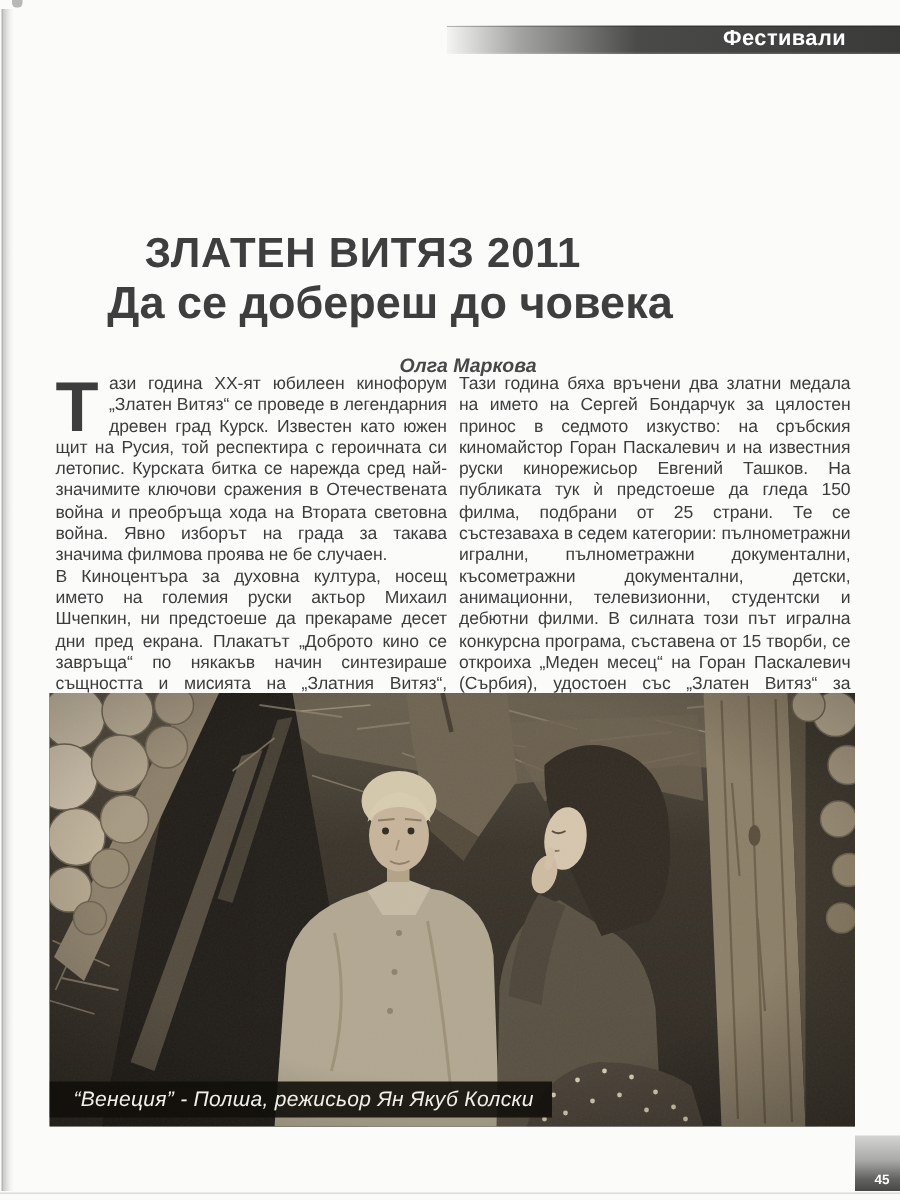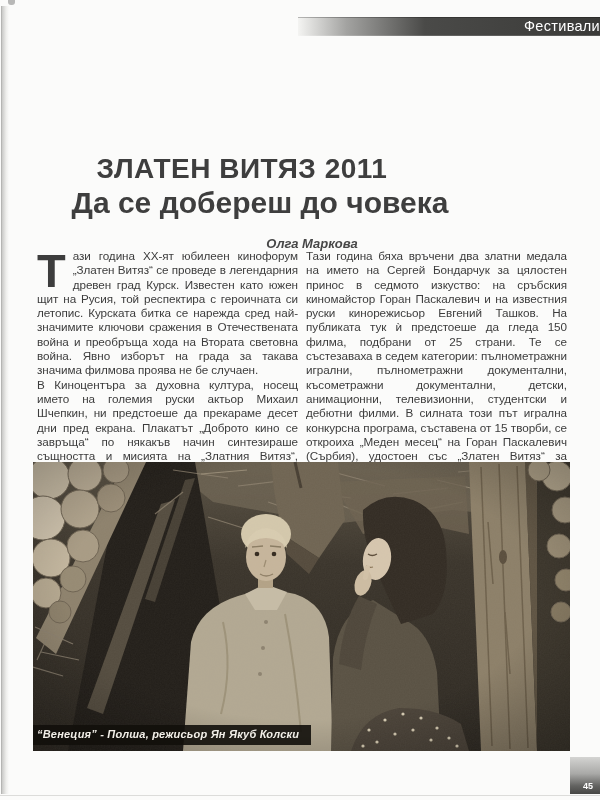--- a/index.html
+++ b/index.html
@@ -22,22 +22,22 @@
     position:absolute;left:0;right:0;top:795px;height:1px;background:#dcdcda;
   }
   
   .section-bar{
     position:absolute;top:17px;left:298px;right:0;height:19px;
     background:linear-gradient(to right,#f4f4f2 0%,#a3a3a1 16%,#4a4a48 42%,#3a3a38 100%);
     display:flex;align-items:center;justify-content:flex-end;
     box-shadow:inset 0 1px 0 rgba(0,0,0,.25), inset 0 -1px 0 rgba(255,255,255,.15);
   }
   .section-bar span{
-    color:#ffffff;font-weight:normal;font-size:14.5px;letter-spacing:.3px;
-    line-height:19px;
+    color:#ffffff;font-weight:bold;font-size:14.5px;letter-spacing:.3px;
+    padding-right:36px;line-height:19px;
   }
   
   .title{
     position:absolute;top:153px;left:0;width:484px;text-align:center;
     font-size:28px;font-weight:bold;color:#3e3e3e;letter-spacing:.5px;margin:0;
   }
   .subtitle{
     position:absolute;top:186px;left:0;width:520px;text-align:center;
     font-size:30px;font-weight:bold;color:#3e3e3e;margin:0;
   }
@@ -62,22 +62,22 @@
   }
   
   .photo{
     position:absolute;left:33px;top:462px;width:537px;height:289px;
     background:#2e2922;overflow:hidden;
   }
   .photo svg{display:block;}
   .photo-caption{
     position:absolute;left:0;bottom:6px;
     background:rgba(18,15,11,.9);
-    color:#f2efe8;font-size:11px;font-style:italic;font-weight:bold;
-    padding:3px 12px 5px 4px;letter-spacing:.2px;white-space:nowrap;
+    color:#f2efe8;font-size:14px;font-style:italic;font-weight:normal;
+    padding:3px 12px 5px 16px;letter-spacing:.2px;white-space:nowrap;
   }
   
   .page-tab{
     position:absolute;left:570px;top:757px;width:36px;height:37px;
     background:linear-gradient(to bottom,#d4d4d2 0%,#a9a9a7 45%,#636361 78%,#474745 100%);
     display:flex;align-items:flex-end;justify-content:center;
   }
   .page-tab span{color:#ffffff;font-size:9px;font-weight:bold;padding-bottom:3px;}
 </style>
 </head>

